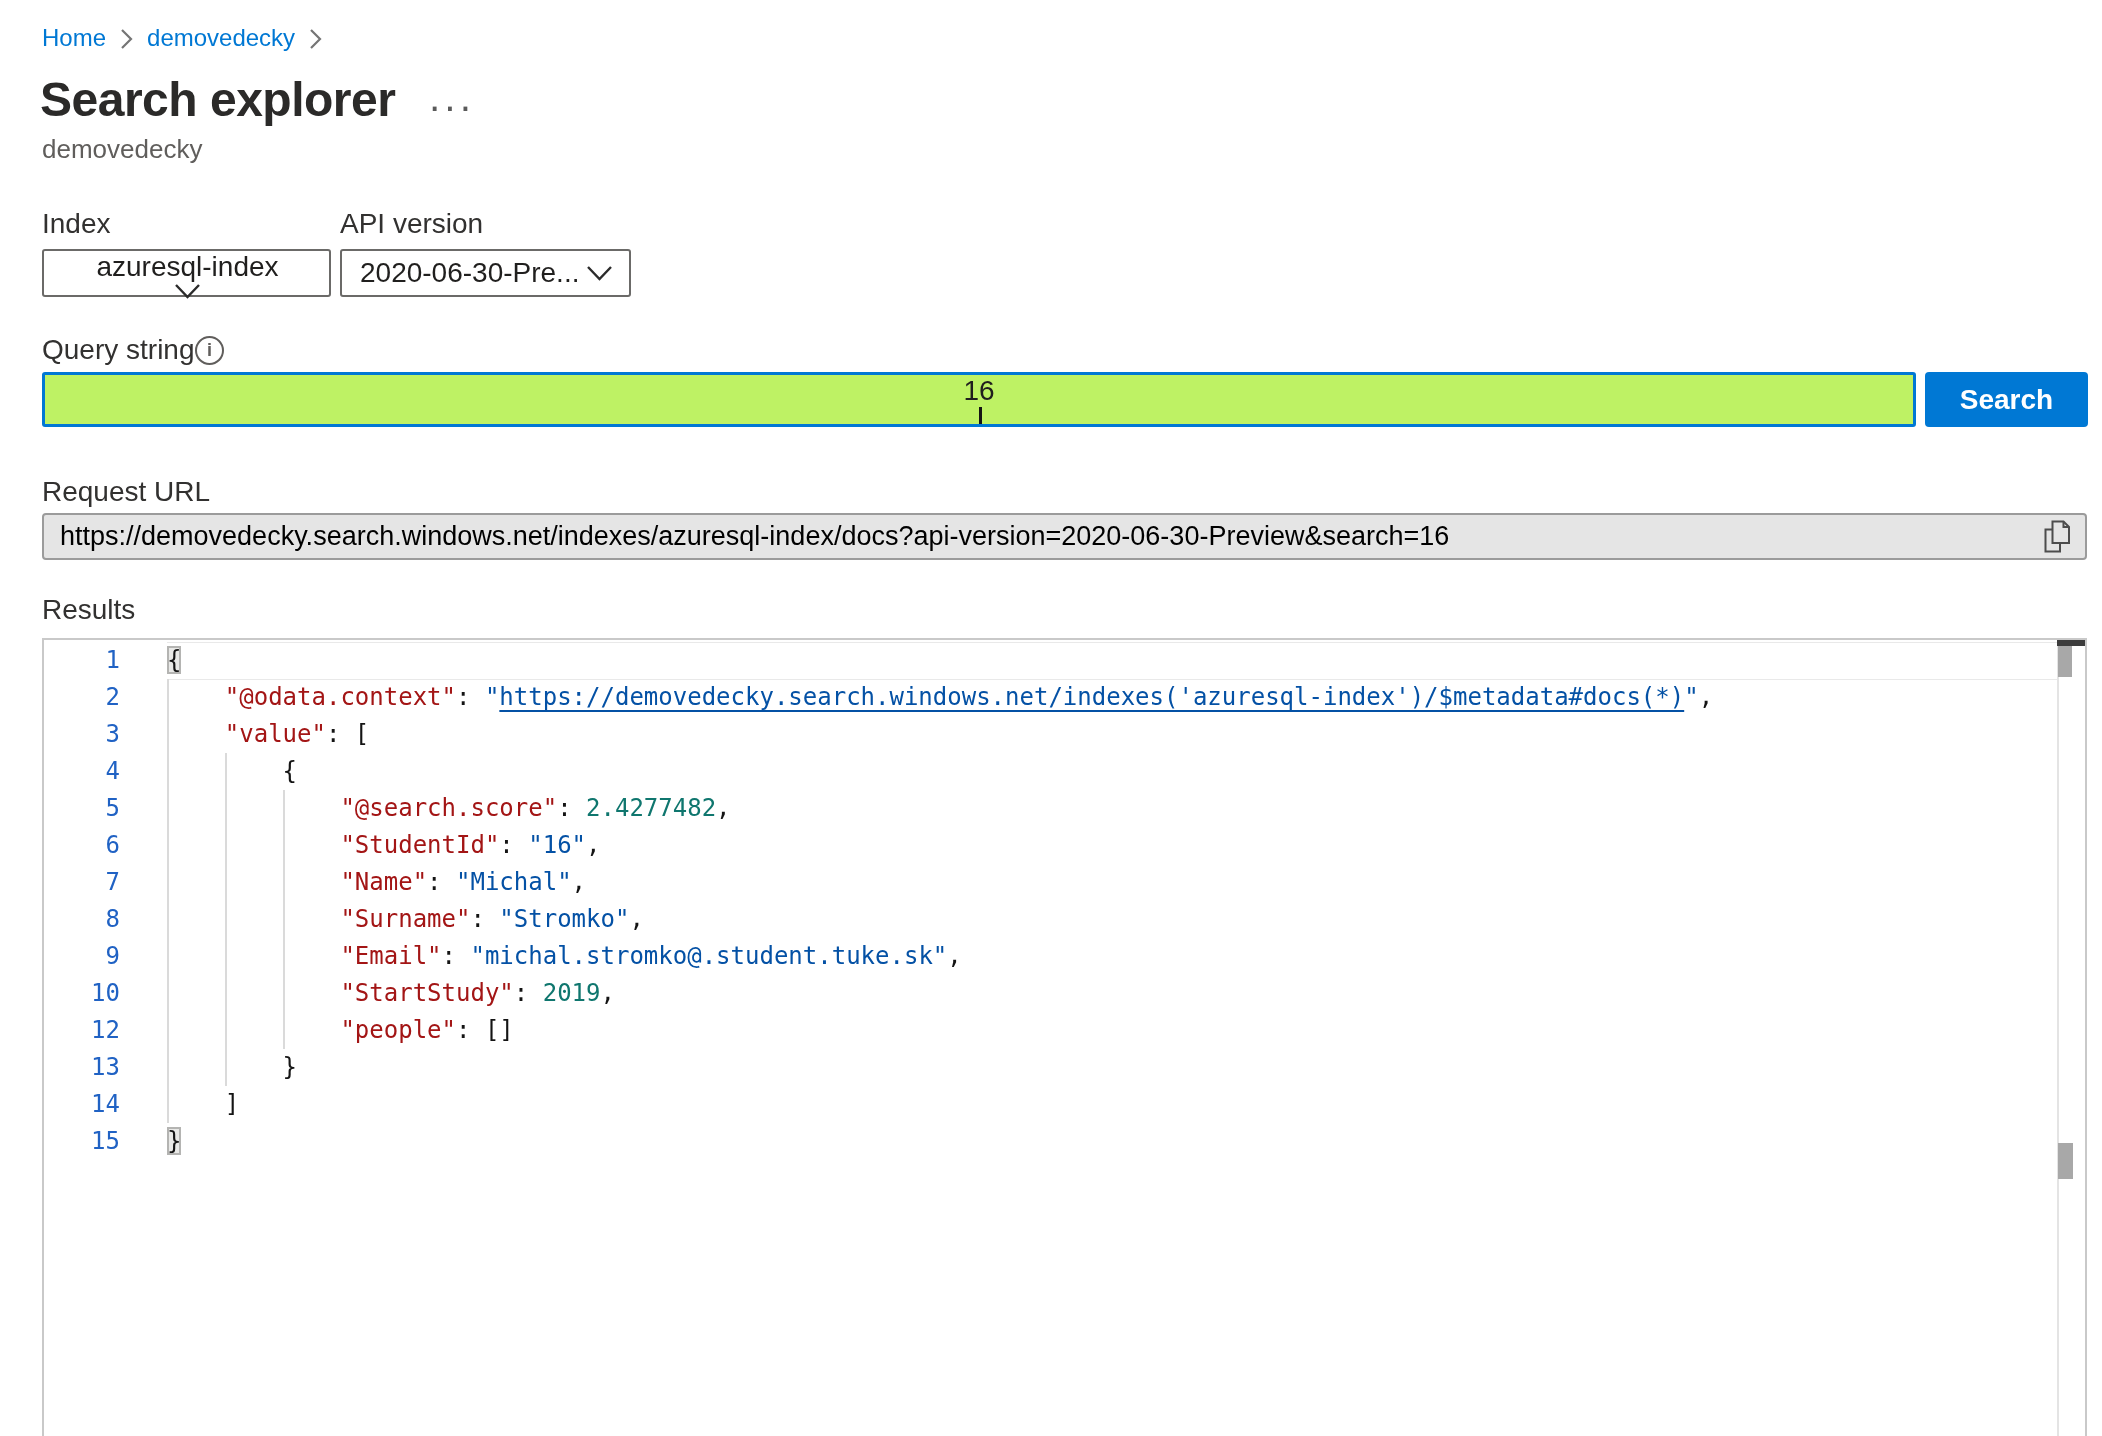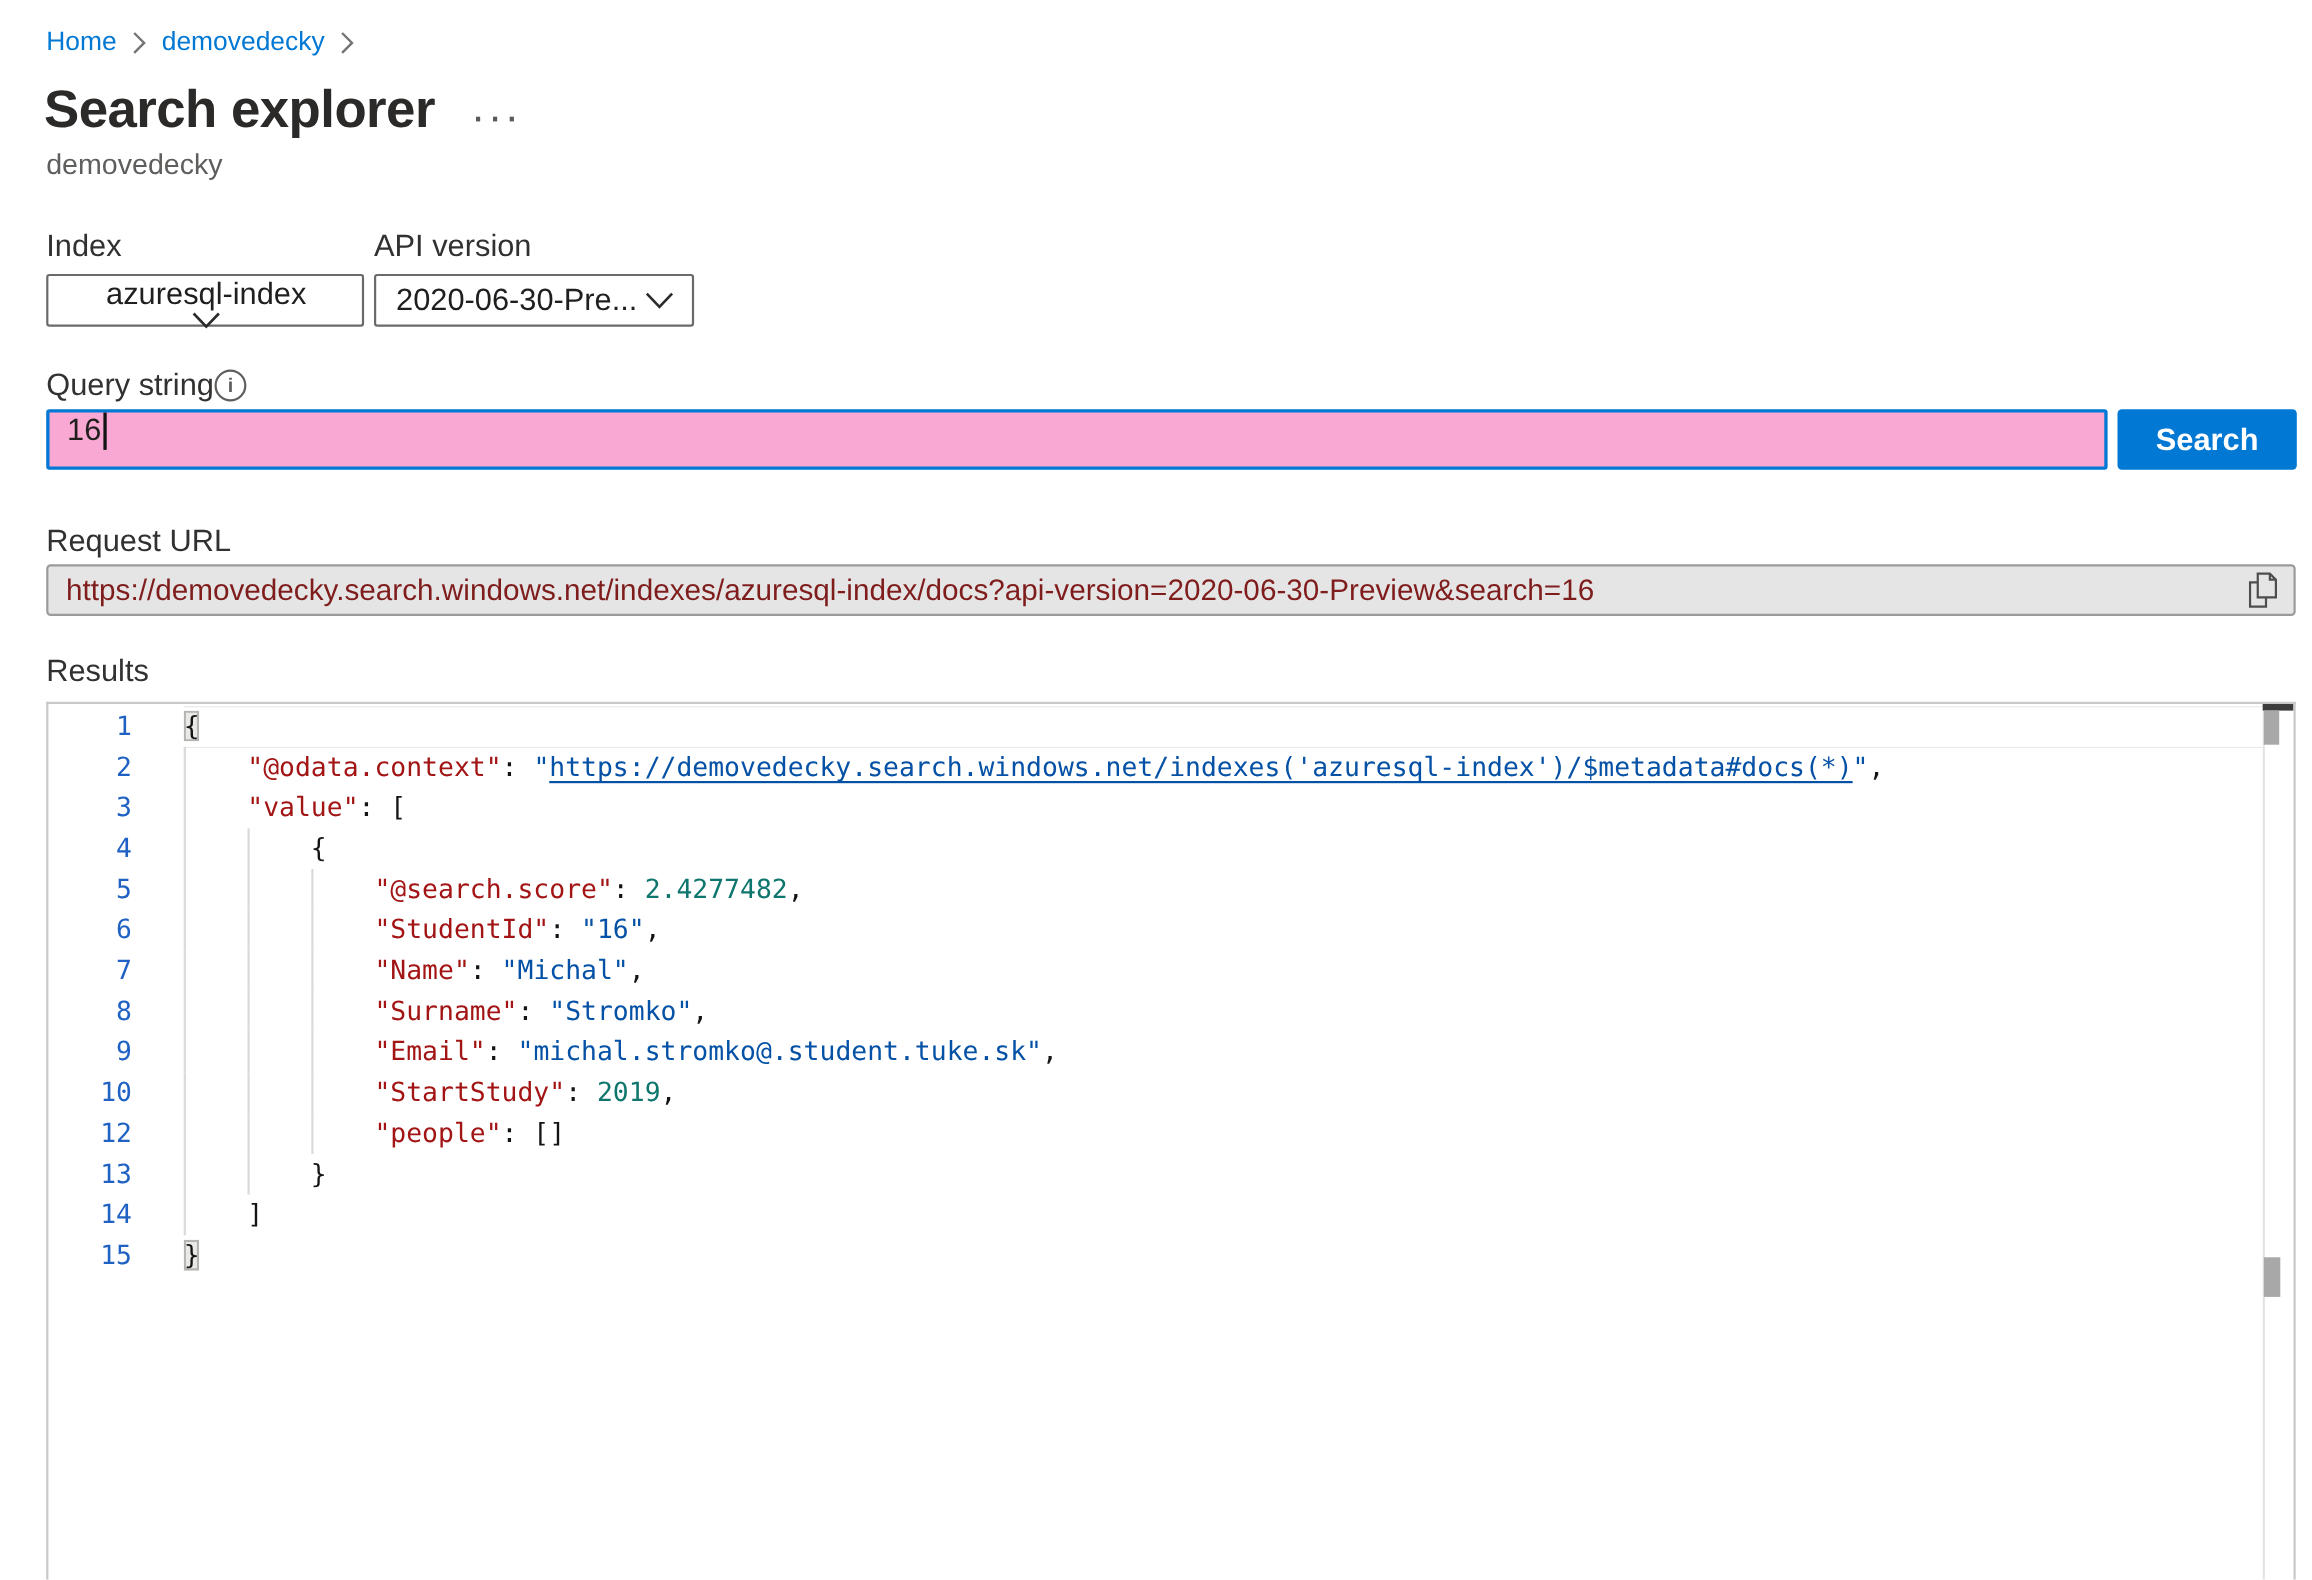--- a/index.html
+++ b/index.html
@@ -36,39 +36,39 @@
   .info-circle {
     left:195px; top:336px; width:29px; height:29px;
     border:2px solid #605e5c; border-radius:50%;
     color:#605e5c; font-size:18px; font-weight:600;
     display:flex; align-items:center; justify-content:center; cursor:pointer;
   }
 
   
   .query-input {
     left:42px; top:372px; width:1874px; height:55px;
-    border:3px solid #0078d4; border-radius:3px; background:#f9a8d4;
-    display:flex; padding:0 16px;
-    font-size:28px; color:#201f1e; cursor:text;
+    border:3px solid #0078d4; border-radius:3px; background:#bef264;
+    display:flex; align-items:center; padding:0 16px;
+    font-size:28px; color:#201f1e; cursor:text;flex-direction:column;
   }
   .caret { display:inline-block; height:34px; border-left:3px solid #141414; margin-left:2px; }
 
   .search-btn {
     left:1925px; top:372px; width:163px; height:55px;
     background:#0078d4; color:#fff; border-radius:4px;
     font-size:28px; font-weight:600;
     display:flex; align-items:center; justify-content:center; cursor:pointer;
   }
 
   
   .url-bar {
     left:42px; top:513px; width:2045px; height:47px;
     background:#e5e5e5; border:2px solid #9b9b9b; border-radius:4px;
     display:flex; align-items:center; padding:0 14px 0 16px;
-    font-size:27px; color:#7f1d1d;
+    font-size:27px; color:#000000;
   }
   .url-text { flex:1; white-space:nowrap; overflow:hidden; }
   .copy-btn { display:flex; align-items:center; cursor:pointer; padding-left:10px; }
 
   
   .editor {
     left:42px; top:638px; width:2045px; height:798px;
     border:2px solid #c9c9c9; border-bottom:none; background:#fff;
     font-family:"DejaVu Sans Mono", monospace; font-size:24px;
     overflow:hidden;

